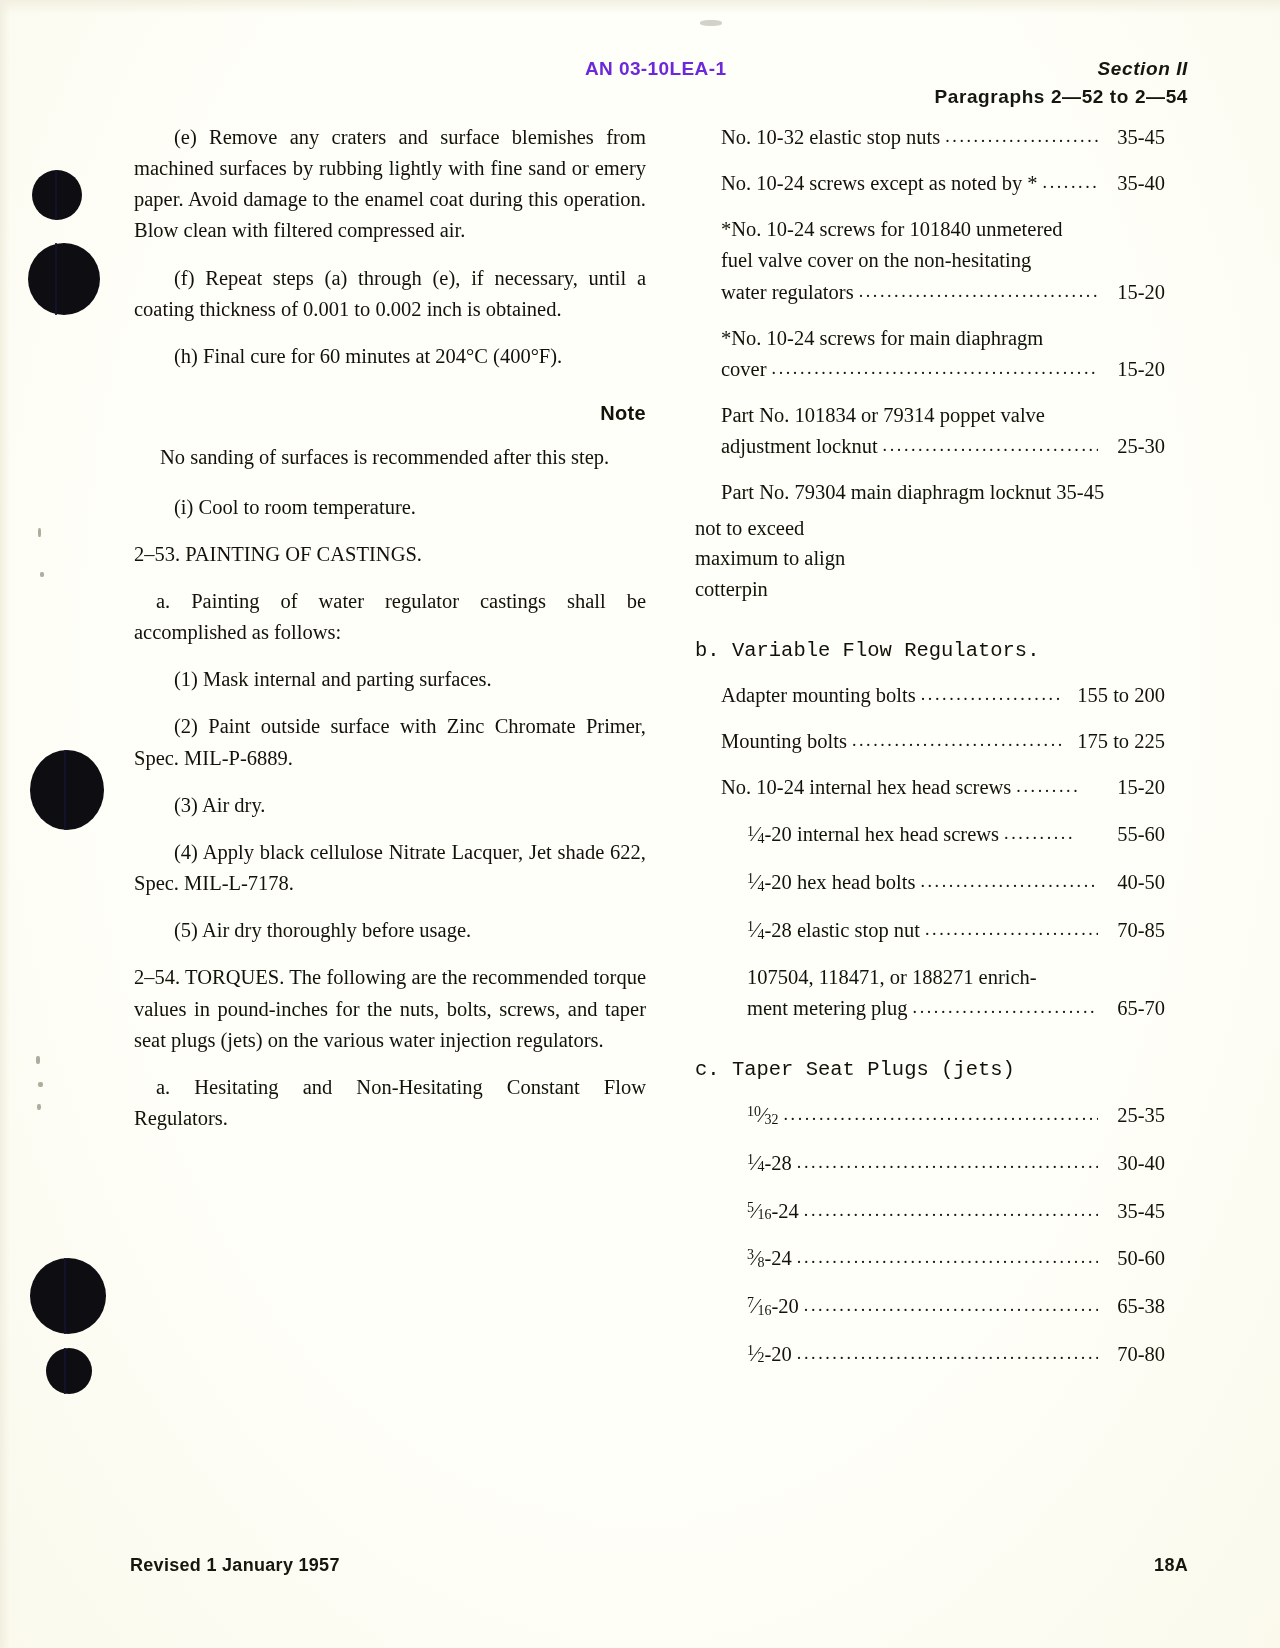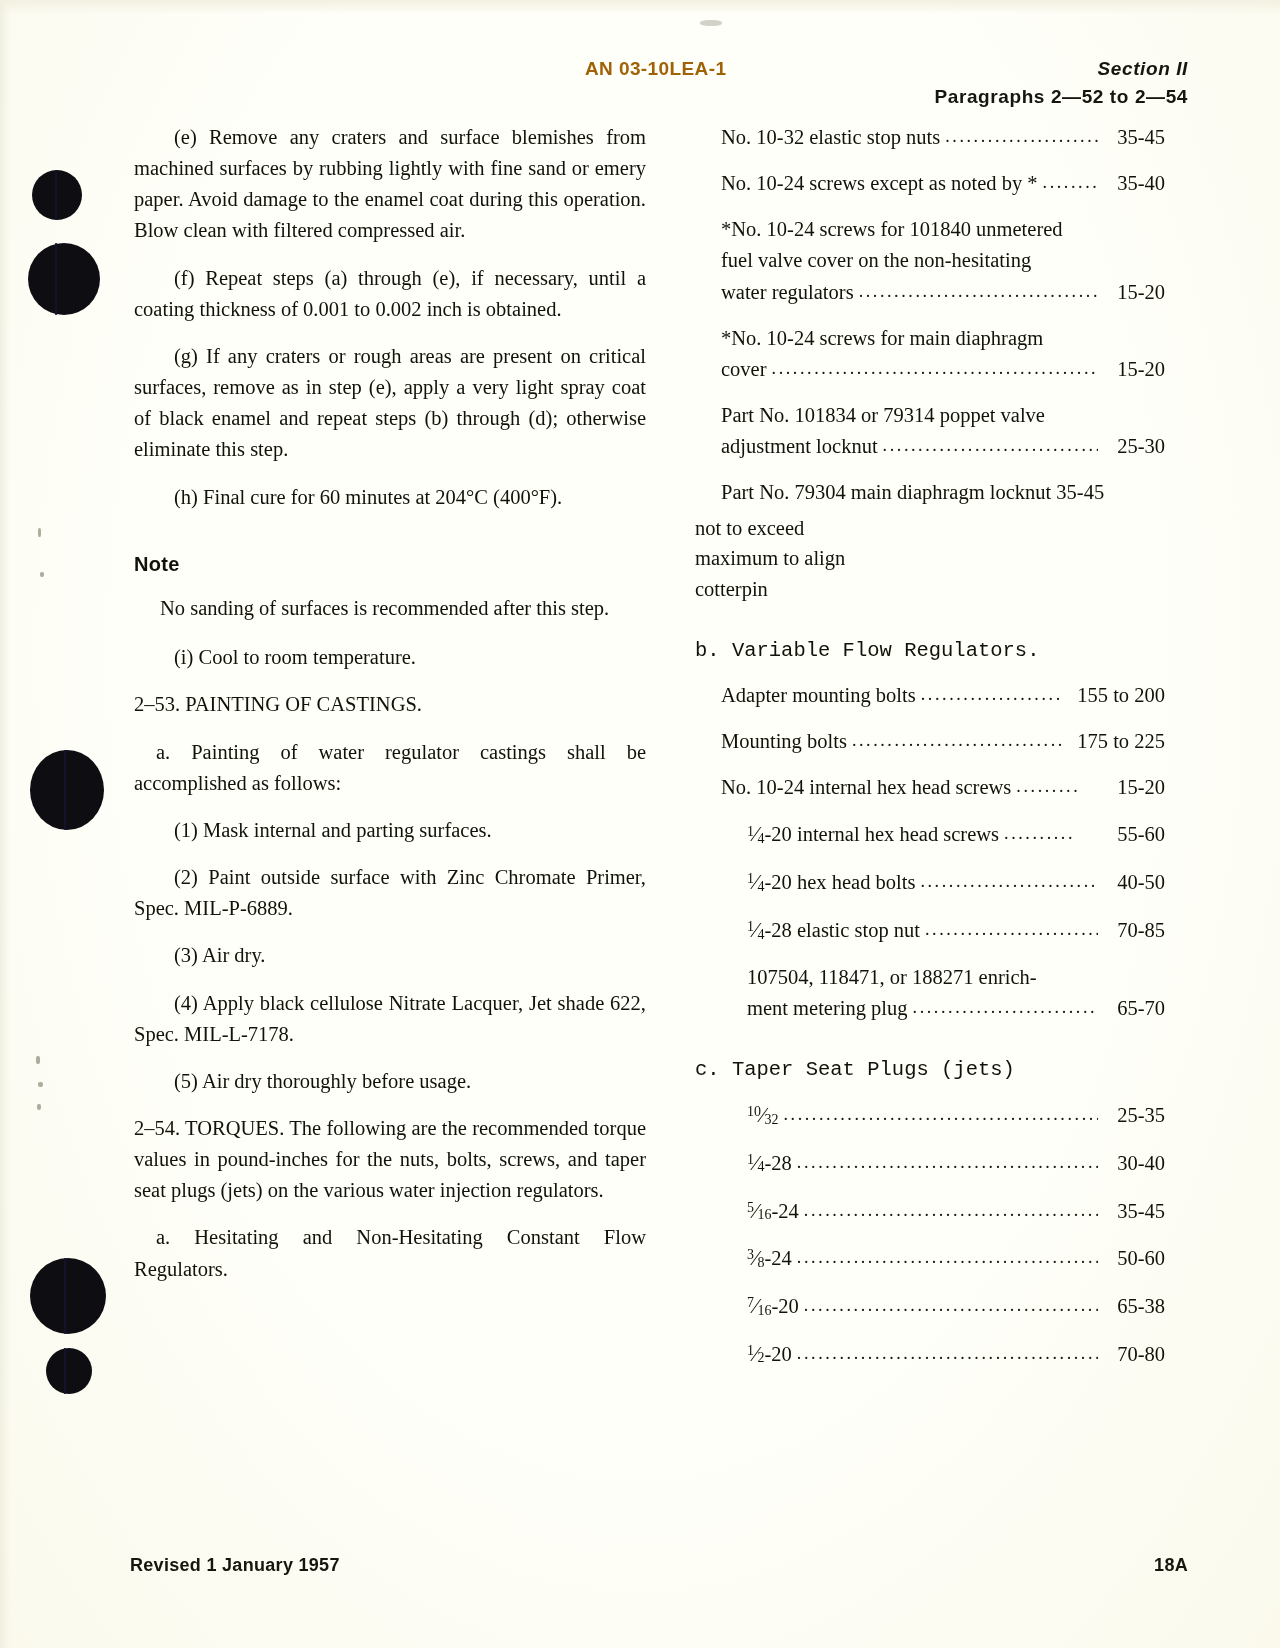--- a/index.html
+++ b/index.html
@@ -65,21 +65,21 @@
     height: 58px;
   }
   .hdr-doc {
     position: absolute;
     left: 455px;
     top: 0;
     font-family: "Liberation Sans", sans-serif;
     font-weight: bold;
     font-size: 19px;
     letter-spacing: .4px;
-    color: #a16207;
+    color: #6d28d9;
   }
   .hdr-right {
     position: absolute;
     right: 0;
     top: 0;
     text-align: right;
     font-family: "Liberation Sans", sans-serif;
     font-weight: bold;
     color: #16160f;
   }
@@ -118,22 +118,22 @@
     hyphens: none;
   }
   .ind-para { text-indent: 40px; }
   .ind-sub  { text-indent: 22px; }
   .no-ind   { text-indent: 0; }
 
   .note-head {
     font-family: "Liberation Sans", sans-serif;
     font-weight: bold;
     font-size: 20px;
-    text-align: left;
-    margin: 36px 0 14px 0;
+    text-align: right;
+    margin: 26px 0 14px 0;
     letter-spacing: .3px;
   }
   .note-body {
     margin: 0 0 18px 26px;
     text-align: justify;
     padding-right: 26px;
   }
 
   
   .lead-row {
@@ -249,21 +249,20 @@
       <div class="hdr-section">Section II</div>
       <div class="hdr-paragraphs">Paragraphs 2—52 to 2—54</div>
     </div>
   </div>
 
   <div class="columns">
 
     <div class="col col-left">
       <p class="just ind-para">(e) Remove any craters and surface blemishes from machined surfaces by rubbing lightly with fine sand or emery paper. Avoid damage to the enamel coat during this operation. Blow clean with filtered compressed air.</p>
       <p class="just ind-para">(f) Repeat steps (a) through (e), if necessary, until a coating thickness of 0.001 to 0.002 inch is obtained.</p>
-      <p class="just ind-para">(g) If any craters or rough areas are present on critical surfaces, remove as in step (e), apply a very light spray coat of black enamel and repeat steps (b) through (d); otherwise eliminate this step.</p>
       <p class="just ind-para" style="text-align:left;">(h) Final cure for 60 minutes at 204°C (400°F).</p>
 
       <div class="note-head">Note</div>
       <p class="note-body">No sanding of surfaces is recommended after this step.</p>
 
       <p class="just ind-para" style="text-align:left;">(i) Cool to room temperature.</p>
       <p class="just no-ind" style="text-align:left;">2–53. PAINTING OF CASTINGS.</p>
       <p class="just ind-sub">a. Painting of water regulator castings shall be accomplished as follows:</p>
       <p class="just ind-para" style="text-align:left;">(1) Mask internal and parting surfaces.</p>
       <p class="just ind-para">(2) Paint outside surface with Zinc Chromate Primer, Spec. MIL-P-6889.</p>

